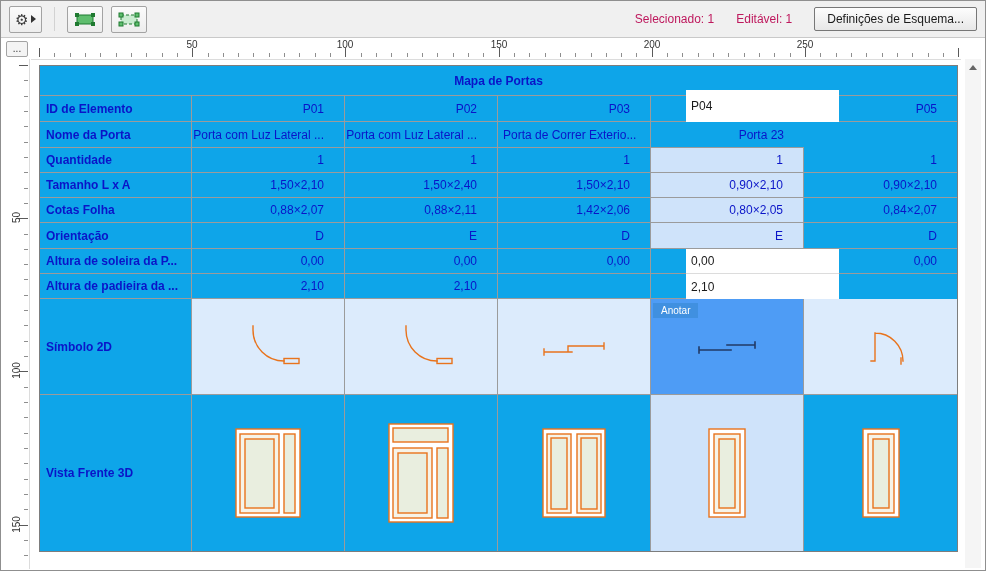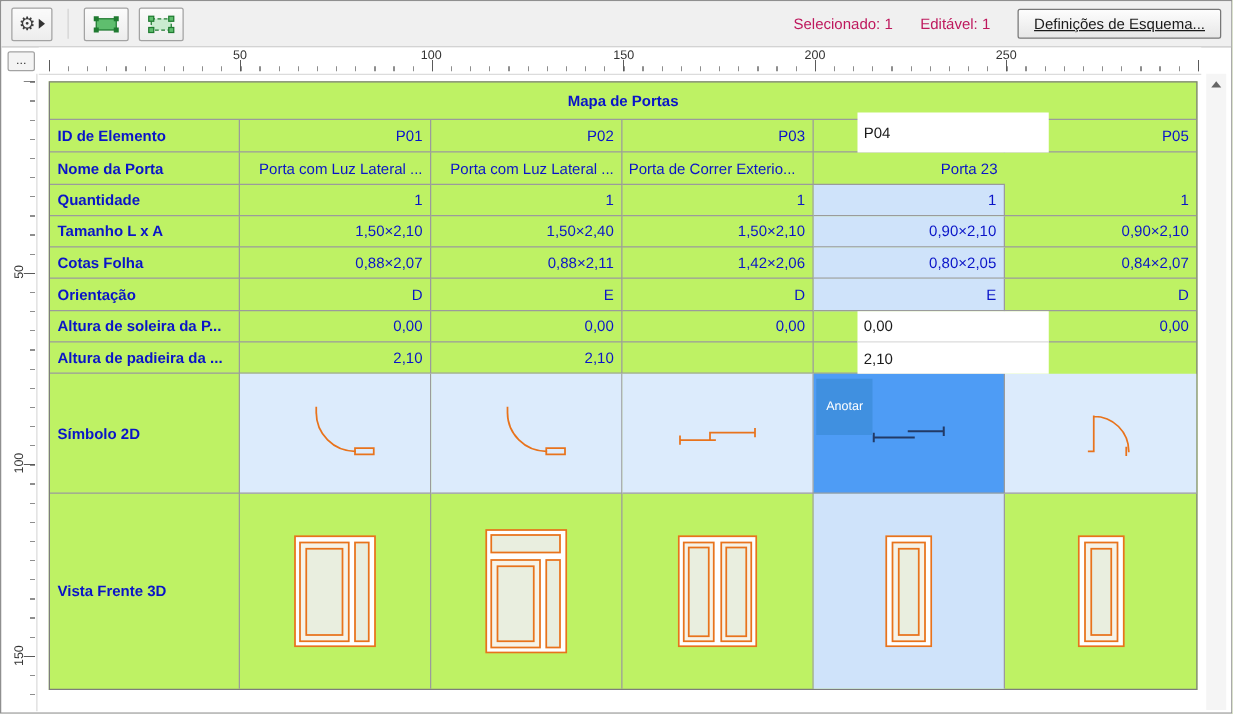--- a/index.html
+++ b/index.html
@@ -13,21 +13,21 @@
   .tbtn{height:27px;border:1px solid #a3a3a3;background:linear-gradient(#fbfbfb,#ededed);
         border-radius:2px;display:flex;align-items:center;justify-content:center;padding:0 5px;cursor:default;}
   .gear{font-size:15px;color:#3c3c3c;line-height:1;}
   .dd-arrow{width:0;height:0;border-top:4px solid transparent;border-bottom:4px solid transparent;
             border-left:5px solid #333;margin-left:3px;}
   .tsep{width:1px;height:24px;background:#d2d2d2;margin:0 4px;}
   .tright{margin-left:auto;display:flex;align-items:center;gap:22px;}
   .status{font-size:12px;color:#be185d;}
   #scheme-btn{font-size:12px;color:#1a1a1a;border:1px solid #777;border-radius:2px;
               background:linear-gradient(#fdfdfd,#e7e7e7);padding:4px 12px;cursor:default;
-              font-family:"Liberation Sans",sans-serif;text-decoration:underline;}
+              font-family:"Liberation Sans",sans-serif;}
 
   
   #corner-btn{position:absolute;left:5px;top:40px;width:22px;height:16px;border:1px solid #a3a3a3;
               background:#f4f4f4;font-size:10px;line-height:8px;color:#333;border-radius:2px;padding:0;}
   #hruler{position:absolute;left:30px;top:37px;width:930px;height:21px;background:#fff;
           border-bottom:1px solid #dcdcdc;}
   #hruler .tminor{position:absolute;left:8px;right:0;bottom:2px;height:4px;
           background:repeating-linear-gradient(to right,#8e8e8e 0 1px,transparent 1px 15.32px);}
   #hruler .tmajor{position:absolute;left:8px;right:0;bottom:2px;height:9px;
           background:repeating-linear-gradient(to right,#5a5a5a 0 1px,transparent 1px 153.2px);}
@@ -41,48 +41,48 @@
   #vruler .num{position:absolute;left:0;width:22px;text-align:center;font-size:10px;color:#333;
           transform:rotate(-90deg);}
 
   
   #scrollbar{position:absolute;right:4px;top:58px;bottom:2px;width:16px;background:#f5f5f5;}
   #scrollbar .up{height:16px;display:flex;align-items:center;justify-content:center;}
   #scrollbar .up i{display:block;width:0;height:0;border-left:4px solid transparent;
           border-right:4px solid transparent;border-bottom:5px solid #666;}
 
   
-  #schedule{position:absolute;left:38px;top:64px;width:917px;border:1px solid #7d7d7d;background:#bef264;}
+  #schedule{position:absolute;left:38px;top:64px;width:917px;border:1px solid #7d7d7d;background:#0ea5e9;}
   .trow{display:grid;grid-template-columns:152px 153px 153px 153px 153px 153px;}
   .c{box-sizing:border-box;border-right:1px solid #9b9b9b;border-bottom:1px solid #9b9b9b;
      display:flex;align-items:center;font-size:12px;color:#0a14c8;overflow:hidden;white-space:nowrap;
      height:100%;}
   .trow .c:last-child{border-right:none;}
   .trow.last .c{border-bottom:none;}
   .ttl{justify-content:center;font-weight:bold;}
   .l{font-weight:bold;padding-left:6px;}
-  .v{justify-content:flex-end;padding-right:6px;}
+  .v{justify-content:flex-end;padding-right:20px;}
   .lft{justify-content:flex-start;padding-left:5px;}
   .sel{background:#cfe3fa;}
   .sym{background:#dcebfc;justify-content:center;}
   .symsel{background:#4e9cf5;justify-content:center;}
   .vista{justify-content:center;}
   .ol{stroke:#e8731c;fill:none;stroke-width:1.4;stroke-linecap:square;}
   .dl{stroke:#223a66;fill:none;stroke-width:1.6;stroke-linecap:square;}
   .of{stroke:#e8731c;stroke-width:1.4;}
 
   
   .ovl{position:absolute;background:#fff;display:flex;flex-direction:column;justify-content:center;
        font-size:12px;color:#1a1a1a;z-index:5;margin-left:35px;}
   #ovl-id{left:611px;top:24px;width:153px;height:32px;padding-left:5px;box-sizing:border-box;}
   #ovl-alt{left:611px;top:183px;width:153px;height:50px;box-sizing:border-box;}
   #ovl-alt .line{height:25px;display:flex;align-items:center;padding-left:5px;box-sizing:border-box;}
   #ovl-alt .line:first-child{border-bottom:1px solid #dcdcdc;}
   #anotar{position:absolute;left:613px;top:237px;background:#4090e0;color:#fff;font-size:10px;
-       padding:17px 8px;z-index:6;border:none;font-family:"Liberation Sans",sans-serif;}
+       padding:2px 8px;z-index:6;border:none;font-family:"Liberation Sans",sans-serif;}
 </style>
 </head>
 <body>
 
 <div id="app">
 
   <div id="toolbar">
     <button class="tbtn">
       <span class="gear">⚙</span>
       <span class="dd-arrow"></span>

